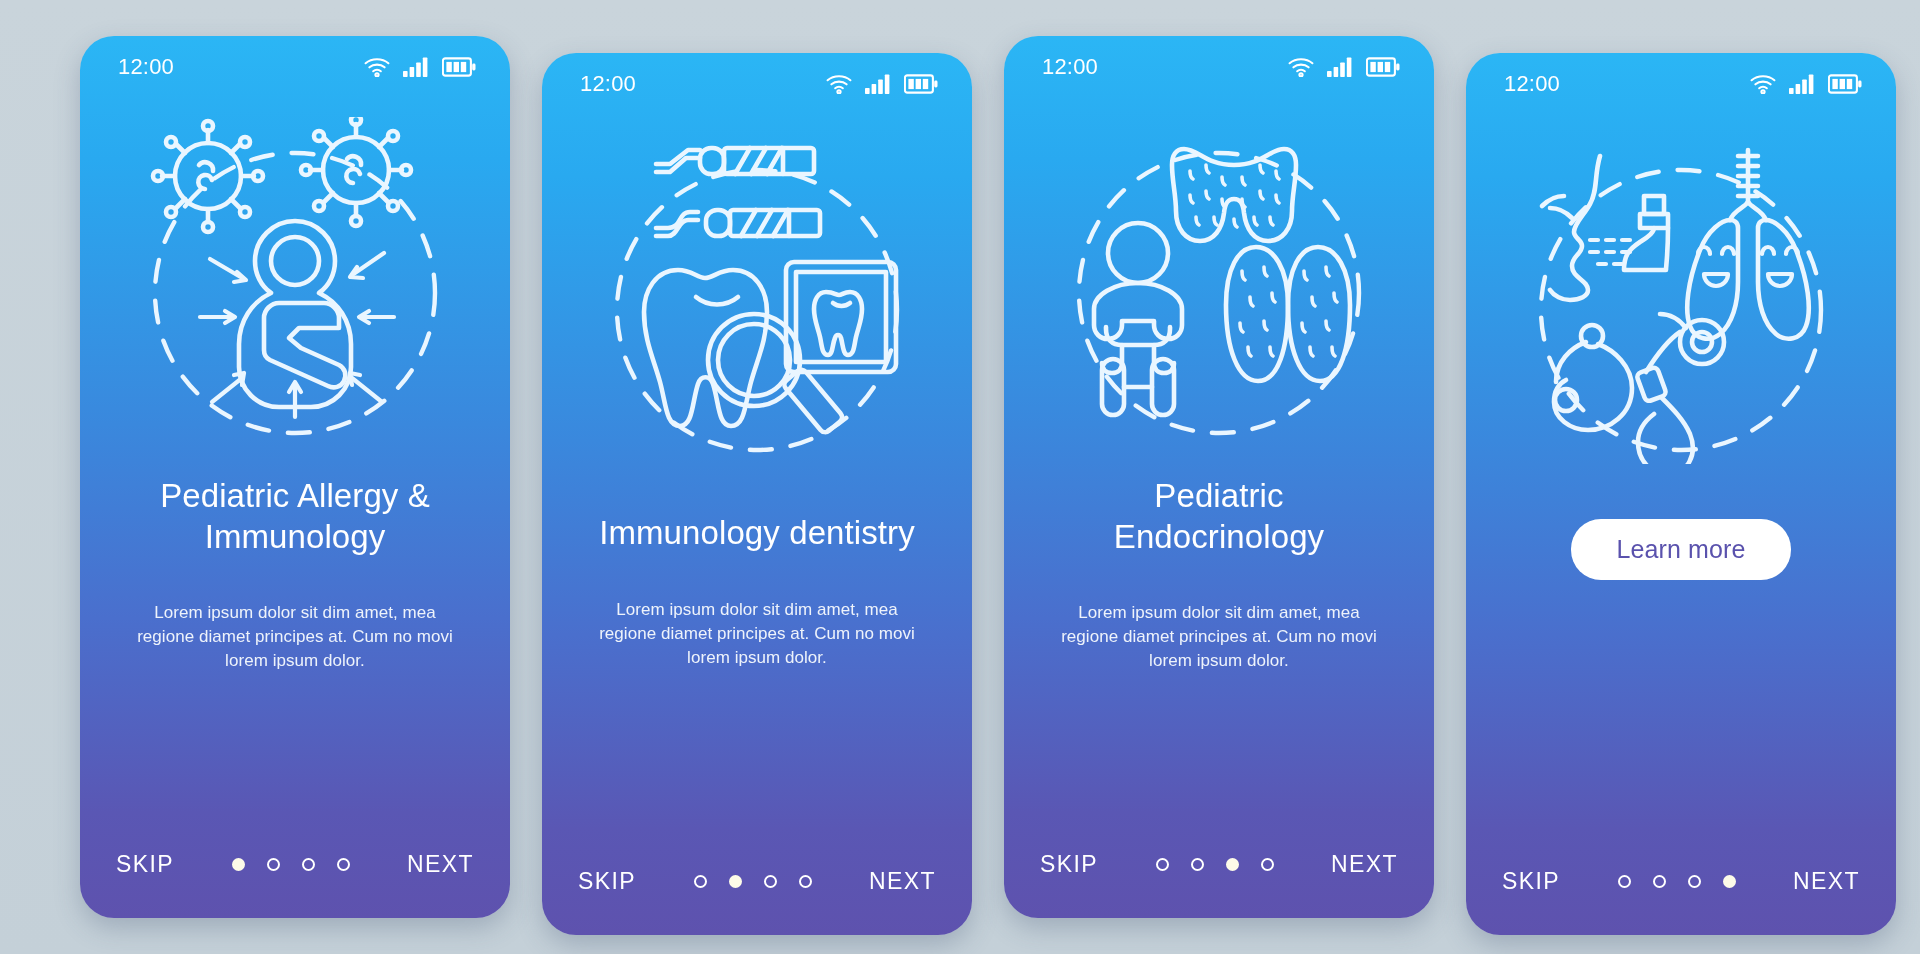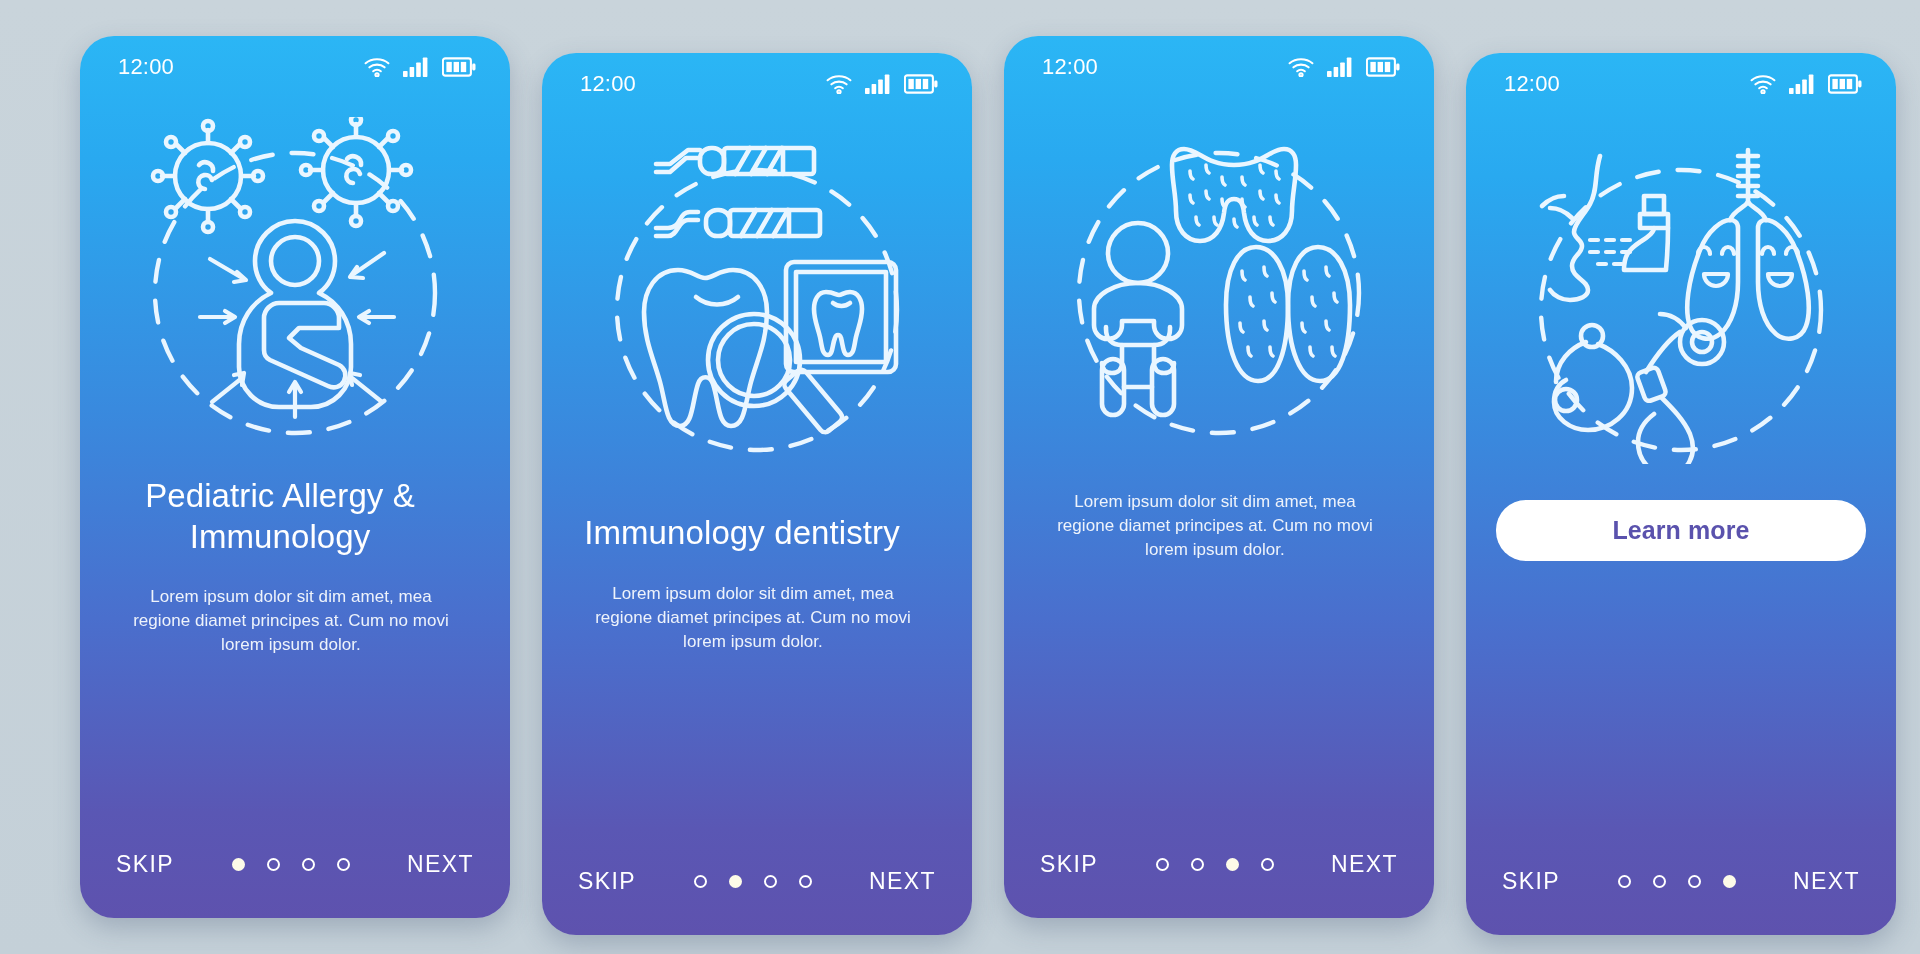--- a/index.html
+++ b/index.html
@@ -78,20 +78,22 @@
     padding-top: 4px;
   }
   .art svg { display: block; }
 
   
   .copy {
     flex: 1 1 auto;
     padding: 0 30px;
     display: flex;
     flex-direction: column;
+    align-items: center;
+    gap: 16px;
   }
   .title {
     color: #ffffff;
     font-size: 33px;
     line-height: 1.23;
     text-align: center;
     font-weight: 400;
     margin: 0;
     letter-spacing: .1px;
     max-width: 340px;
@@ -103,31 +105,30 @@
     text-align: center;
     margin: 16px;
     max-width: 330px;
     letter-spacing: .05px;
   }
   .title-1 { margin-top: 14px; }
   .title-2 { margin-top: 34px; }
   .sub-1   { margin-top: 28px; }
 
   .learn-more {
-    margin-top: 21px;
+    margin-top: 40px;
     background: #ffffff;
     color: #5a52ad;
     border: none;
     border-radius: 30px;
     padding: 16px 46px;
     font-size: 25px;
     font-family: "Liberation Sans", sans-serif;
     cursor: pointer;
     letter-spacing: .1px;
-    font-weight: bold;
   }
 
   
   .footer {
     flex: 0 0 auto;
     height: 108px;
     padding: 0 36px;
     display: flex;
     align-items: center;
     justify-content: space-between;
@@ -428,20 +429,21 @@
       <path d="M102 4C84 4 72 26 72 62c0 44 12 76 32 76s30-32 30-76c0-36-14-58-32-58z"></path>
       <g stroke-width="3.6" stroke-linecap="round">
         <path d="M26 28c0 6 1 8 3 9M48 24c0 6 1 8 3 9M34 54c0 6 1 8 3 9M56 50c0 6 1 8 3 9M24 80c0 6 1 8 3 9M48 78c0 6 1 8 3 9M32 104c0 6 1 8 3 9M54 104c0 6 1 8 3 9
                  M88 28c0 6 1 8 3 9M110 24c0 6 1 8 3 9M96 54c0 6 1 8 3 9M118 50c0 6 1 8 3 9M86 80c0 6 1 8 3 9M110 78c0 6 1 8 3 9M94 104c0 6 1 8 3 9M116 104c0 6 1 8 3 9"></path>
       </g>
     </g>
   </svg>
 </div>
 
     <div class="copy">
+      <h2 class="title title-1">Pediatric Endocrinology</h2>
       <p class="subtitle sub-1">Lorem ipsum dolor sit dim amet, mea regione diamet principes at. Cum no movi lorem ipsum dolor.</p>
 
     </div>
 
     <div class="footer">
       <span class="nav-label">SKIP</span>
       <span class="dots">
           <span class="dot"></span>
           <span class="dot"></span>
           <span class="dot active"></span>

